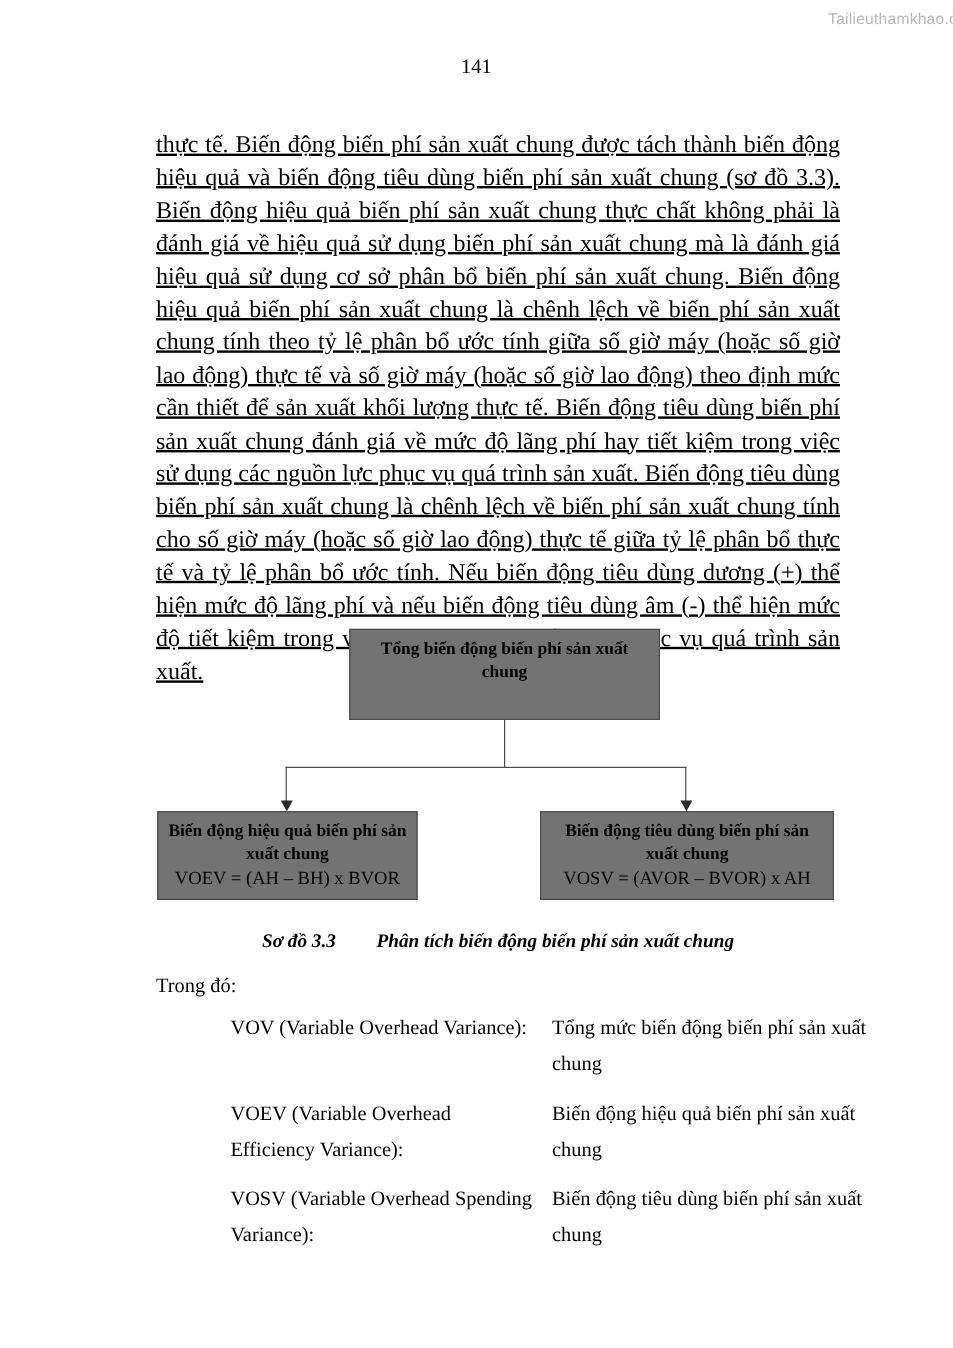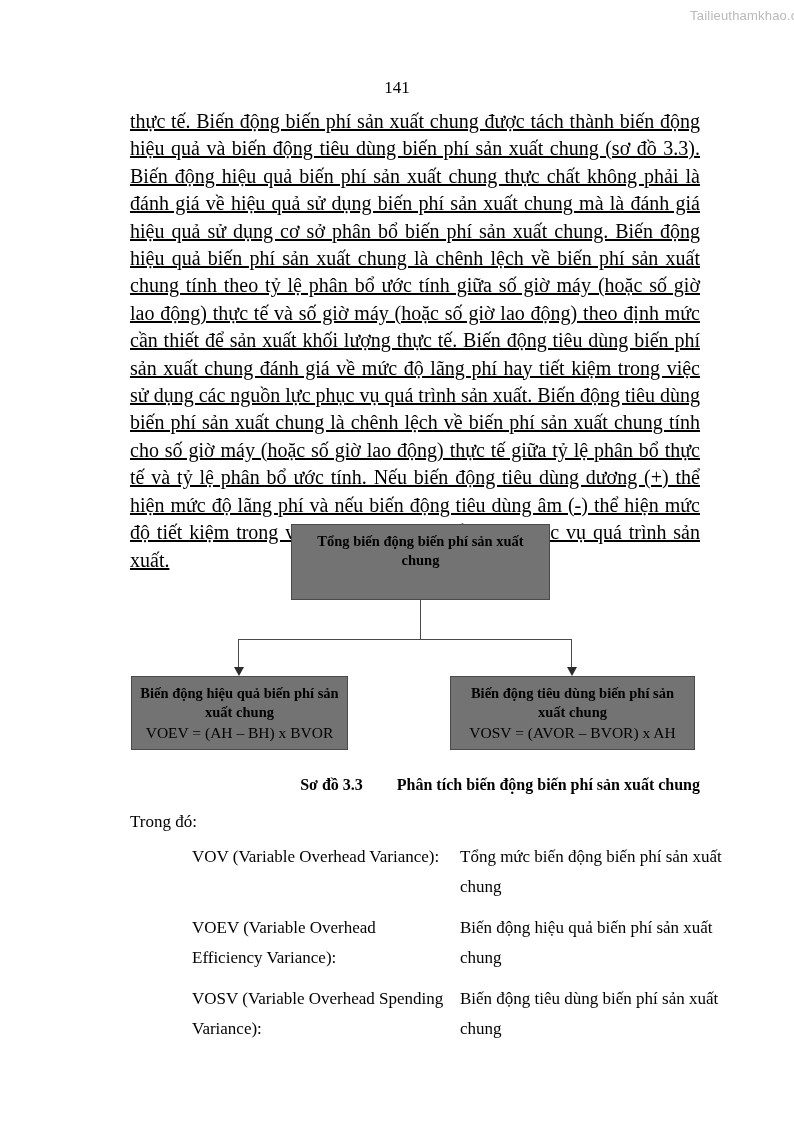--- a/index.html
+++ b/index.html
@@ -37,21 +37,20 @@
   }
 
   
   .page-number {
     position: absolute;
     left: 0;
     top: 46px;
     width: 794px;
     text-align: center;
     font-size: 17px;
-    margin-top: 32px;
   }
 
   
   .body-text {
     position: absolute;
     left: 130px;
     top: 108px;
     width: 570px;
     font-size: 20px;
     line-height: 27.4px;
@@ -155,21 +154,22 @@
   #arrow-right { left: 567px; top: 162px; }
 
   
   .caption {
     position: absolute;
     left: 130px;
     top: 776px;
     width: 570px;
     font-size: 16px;
     font-weight: bold;
-    text-align: right;
+    text-align: center;
+    font-style: italic;
   }
   .caption .cap-num { margin-right: 34px; }
 
   
   .lead-in {
     position: absolute;
     left: 130px;
     top: 812px;
     font-size: 17px;
     text-align: right;

